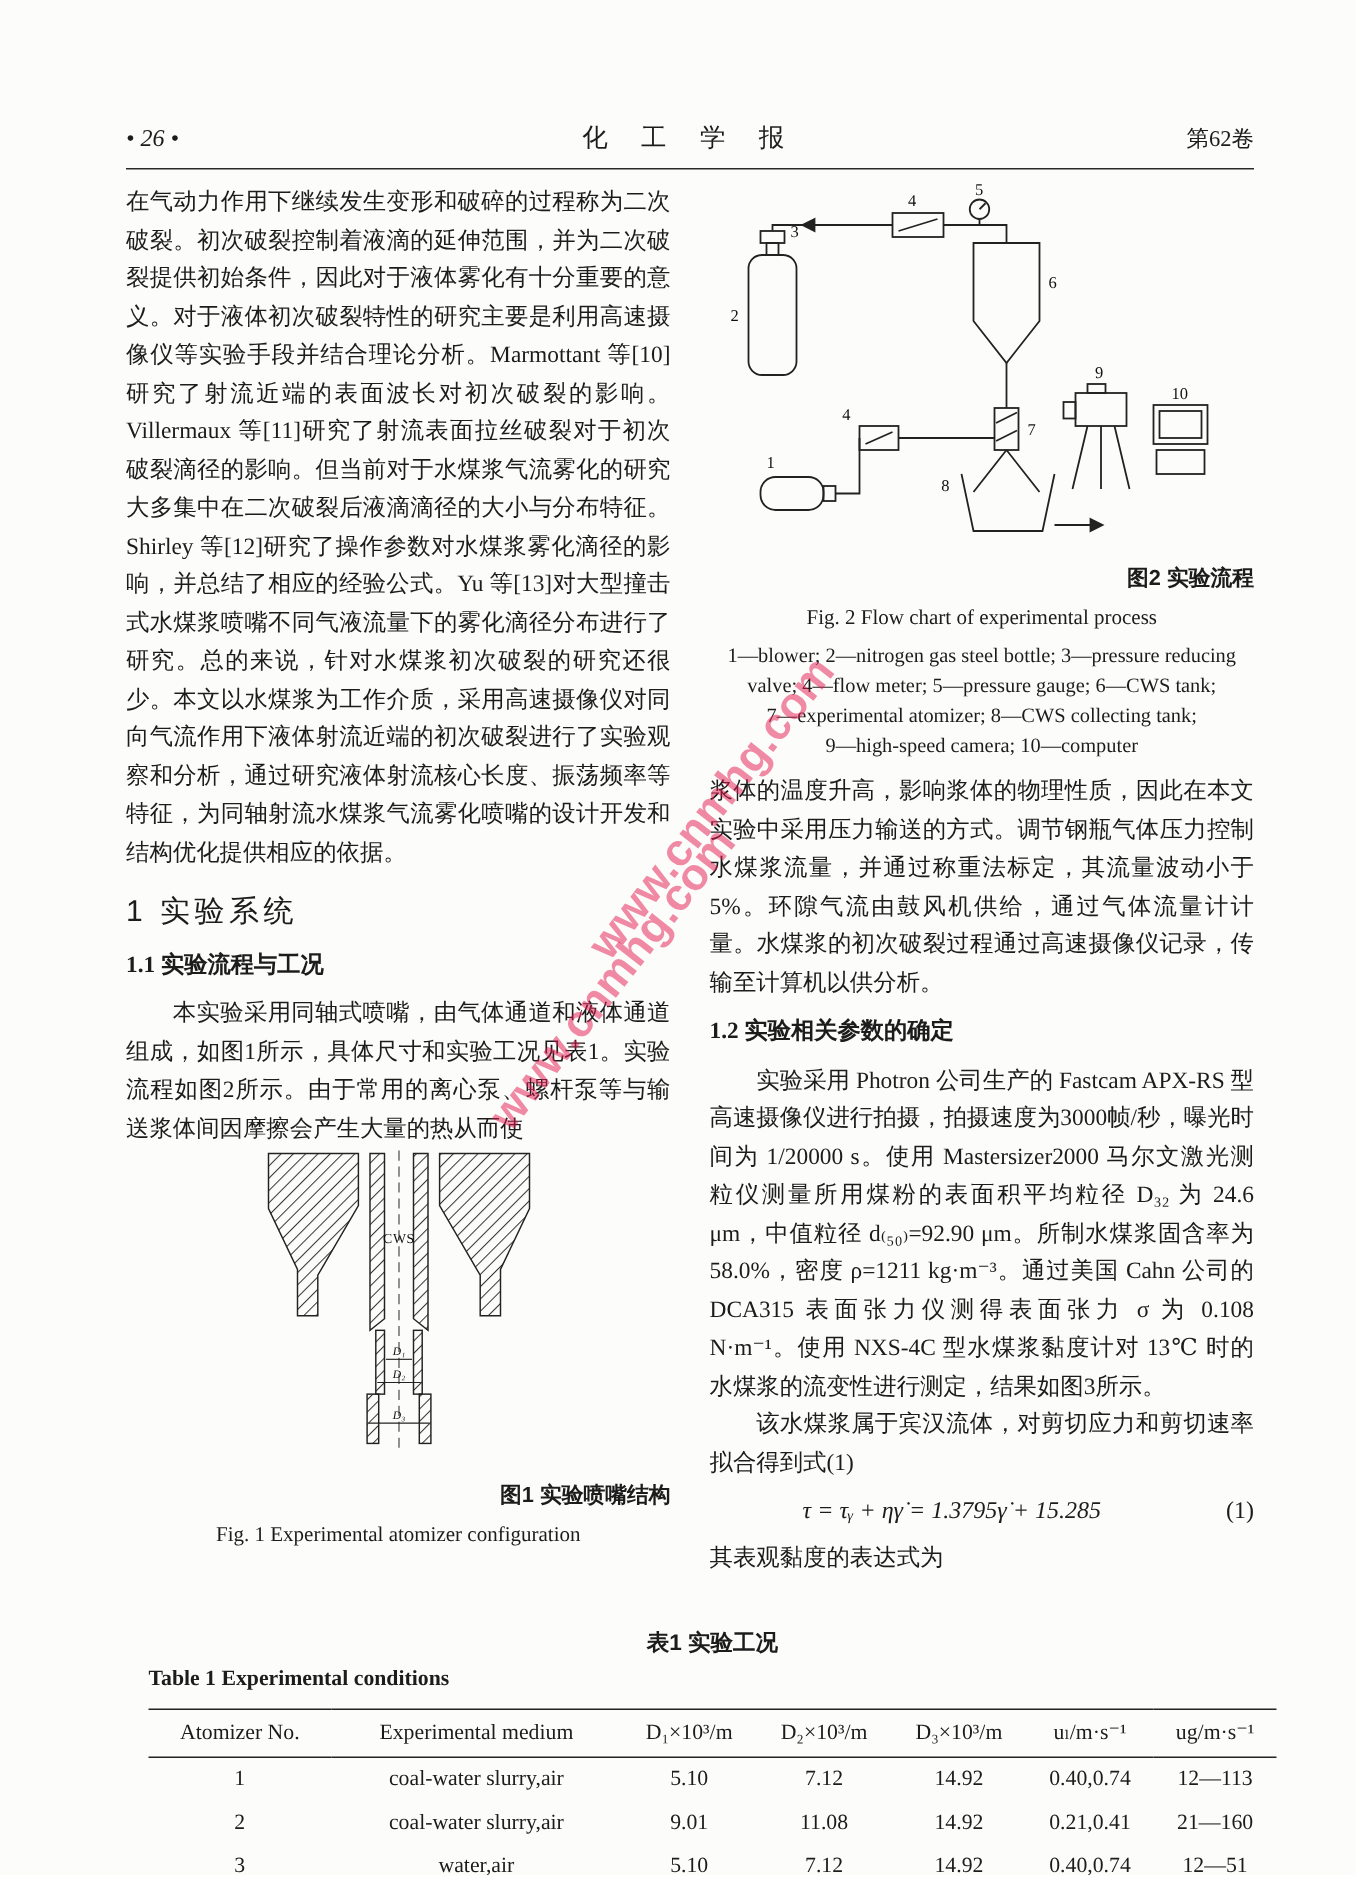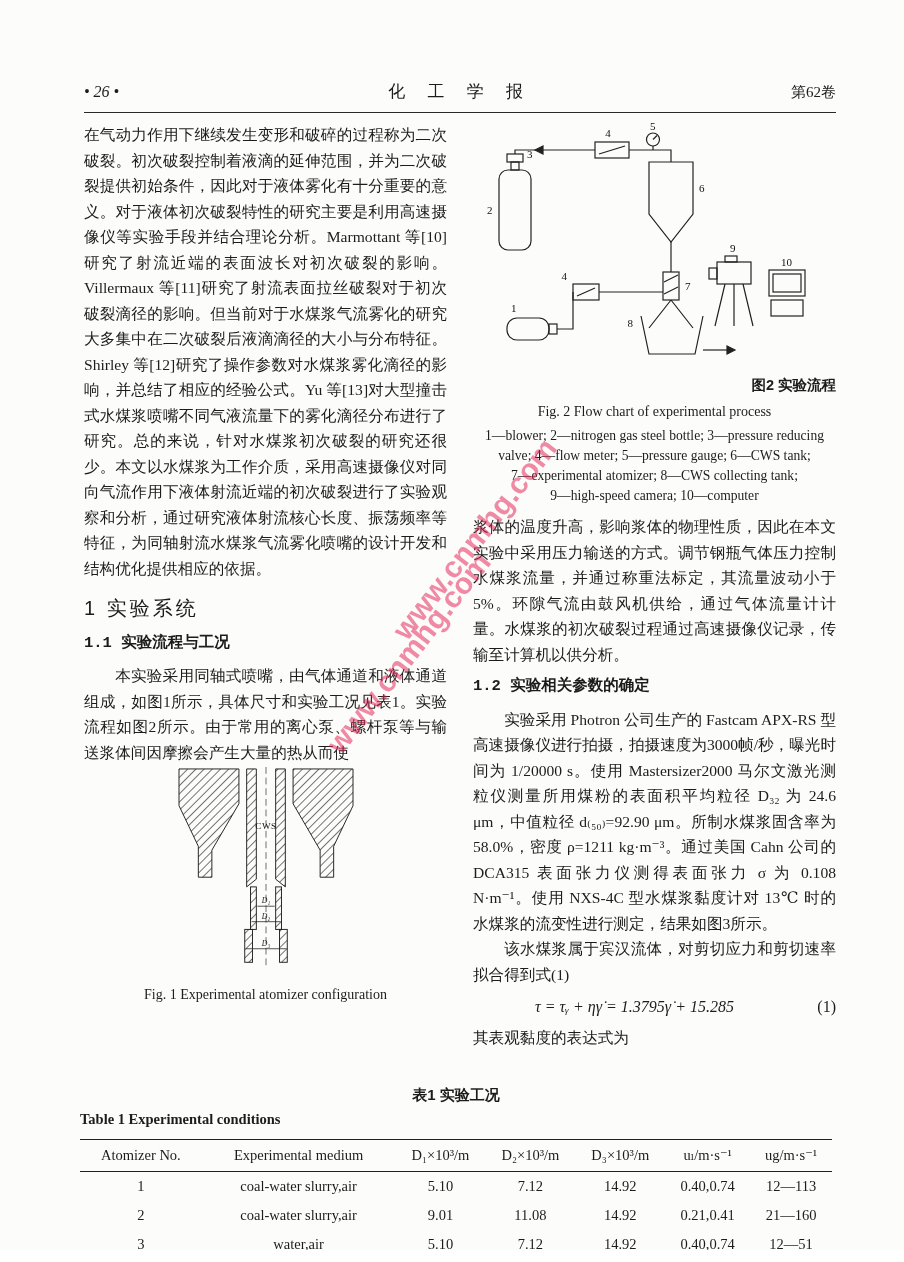--- a/index.html
+++ b/index.html
@@ -12,31 +12,31 @@
   .hdr .pg{width:140px;font-size:16px;font-style:italic;}
   .hdr .journal{flex:1;text-align:center;font-size:17px;letter-spacing:9px;}
   .hdr .vol{width:140px;text-align:right;font-size:15px;}
   
   .columns{position:absolute;top:122px;left:84px;width:752px;display:flex;gap:26px;}
   .col{width:363px;font-size:15.6px;line-height:25.5px;text-align:justify;}
   .col p{margin:0;}
   p.indent{text-indent:2em;}
   h2.sec{font-family:"Liberation Sans","DejaVu Sans",sans-serif;font-weight:400;
          font-size:20px;margin:15px 0 9px;letter-spacing:3px;}
-  h3.subsec{font-family:Liberation Mono, monospace;font-weight:700;
+  h3.subsec{font-family:Liberation Serif, serif;font-weight:700;
             font-size:15.5px;margin:7px 0;}
   figure{margin:0;text-align:center;}
   .figcap-cn{font-weight:700;font-size:14.5px;margin-top:3px;font-family:"Liberation Sans","DejaVu Sans",sans-serif;text-align:right;}
   .figcap-en{font-size:14px;margin-top:3px;line-height:21px;}
   .legend{font-size:13.6px;line-height:20px;margin-top:4px;text-align:center;}
   .equation{display:flex;align-items:baseline;margin:7px 0 5px;font-size:16px;}
   .equation .eq-body{flex:1;text-align:center;font-style:italic;}
   .equation .eq-no{width:40px;text-align:right;font-style:normal;}
   
-  .tableblock{position:absolute;top:1086px;left:80px;width:752px;}
+  .tableblock{position:absolute;top:1086px;left:99px;width:752px;}
   .tbcap-cn{text-align:center;font-weight:700;font-size:15px;font-family:"Liberation Sans","DejaVu Sans",sans-serif;}
   .tbcap-en{text-align:left;font-weight:700;font-size:14.5px;margin-top:6px;}
   table{width:100%;border-collapse:collapse;margin-top:11px;
         border-top:1.8px solid #222;border-bottom:1.8px solid #222;font-size:14.5px;}
   thead th{border-bottom:1.1px solid #222;font-weight:400;padding:7px 2px;text-align:center;}
   tbody td{padding:6px 2px;text-align:center;}
   
   .wm{position:absolute;color:rgba(228,24,77,0.5);font-family:"Liberation Sans","DejaVu Sans",sans-serif;
       font-weight:700;font-size:30px;transform:rotate(-52deg);white-space:nowrap;pointer-events:none;z-index:5;}
   
@@ -87,20 +87,21 @@
           <g stroke="#222" stroke-width="0.8">
             <line x1="111" y1="146" x2="129" y2="146"></line>
             <line x1="105" y1="162" x2="135" y2="162"></line>
             <line x1="99" y1="190" x2="141" y2="190"></line>
           </g>
           <text class="lbl-sm" x="120" y="143" text-anchor="middle">D₁</text>
           <text class="lbl-sm" x="120" y="159" text-anchor="middle">D₂</text>
           <text class="lbl-sm" x="120" y="187" text-anchor="middle">D₃</text>
         </svg>
         <figcaption>
+          <div class="figcap-cn">图1  实验喷嘴结构</div>
           <div class="figcap-en">Fig. 1  Experimental atomizer configuration</div>
         </figcaption>
       </figure>
     </div>
 
     <div class="col">
       <figure>
         <svg viewBox="0 0 355 240" width="355" height="240" aria-hidden="true">
           <g stroke="#222" stroke-width="1.2" fill="none">
 

